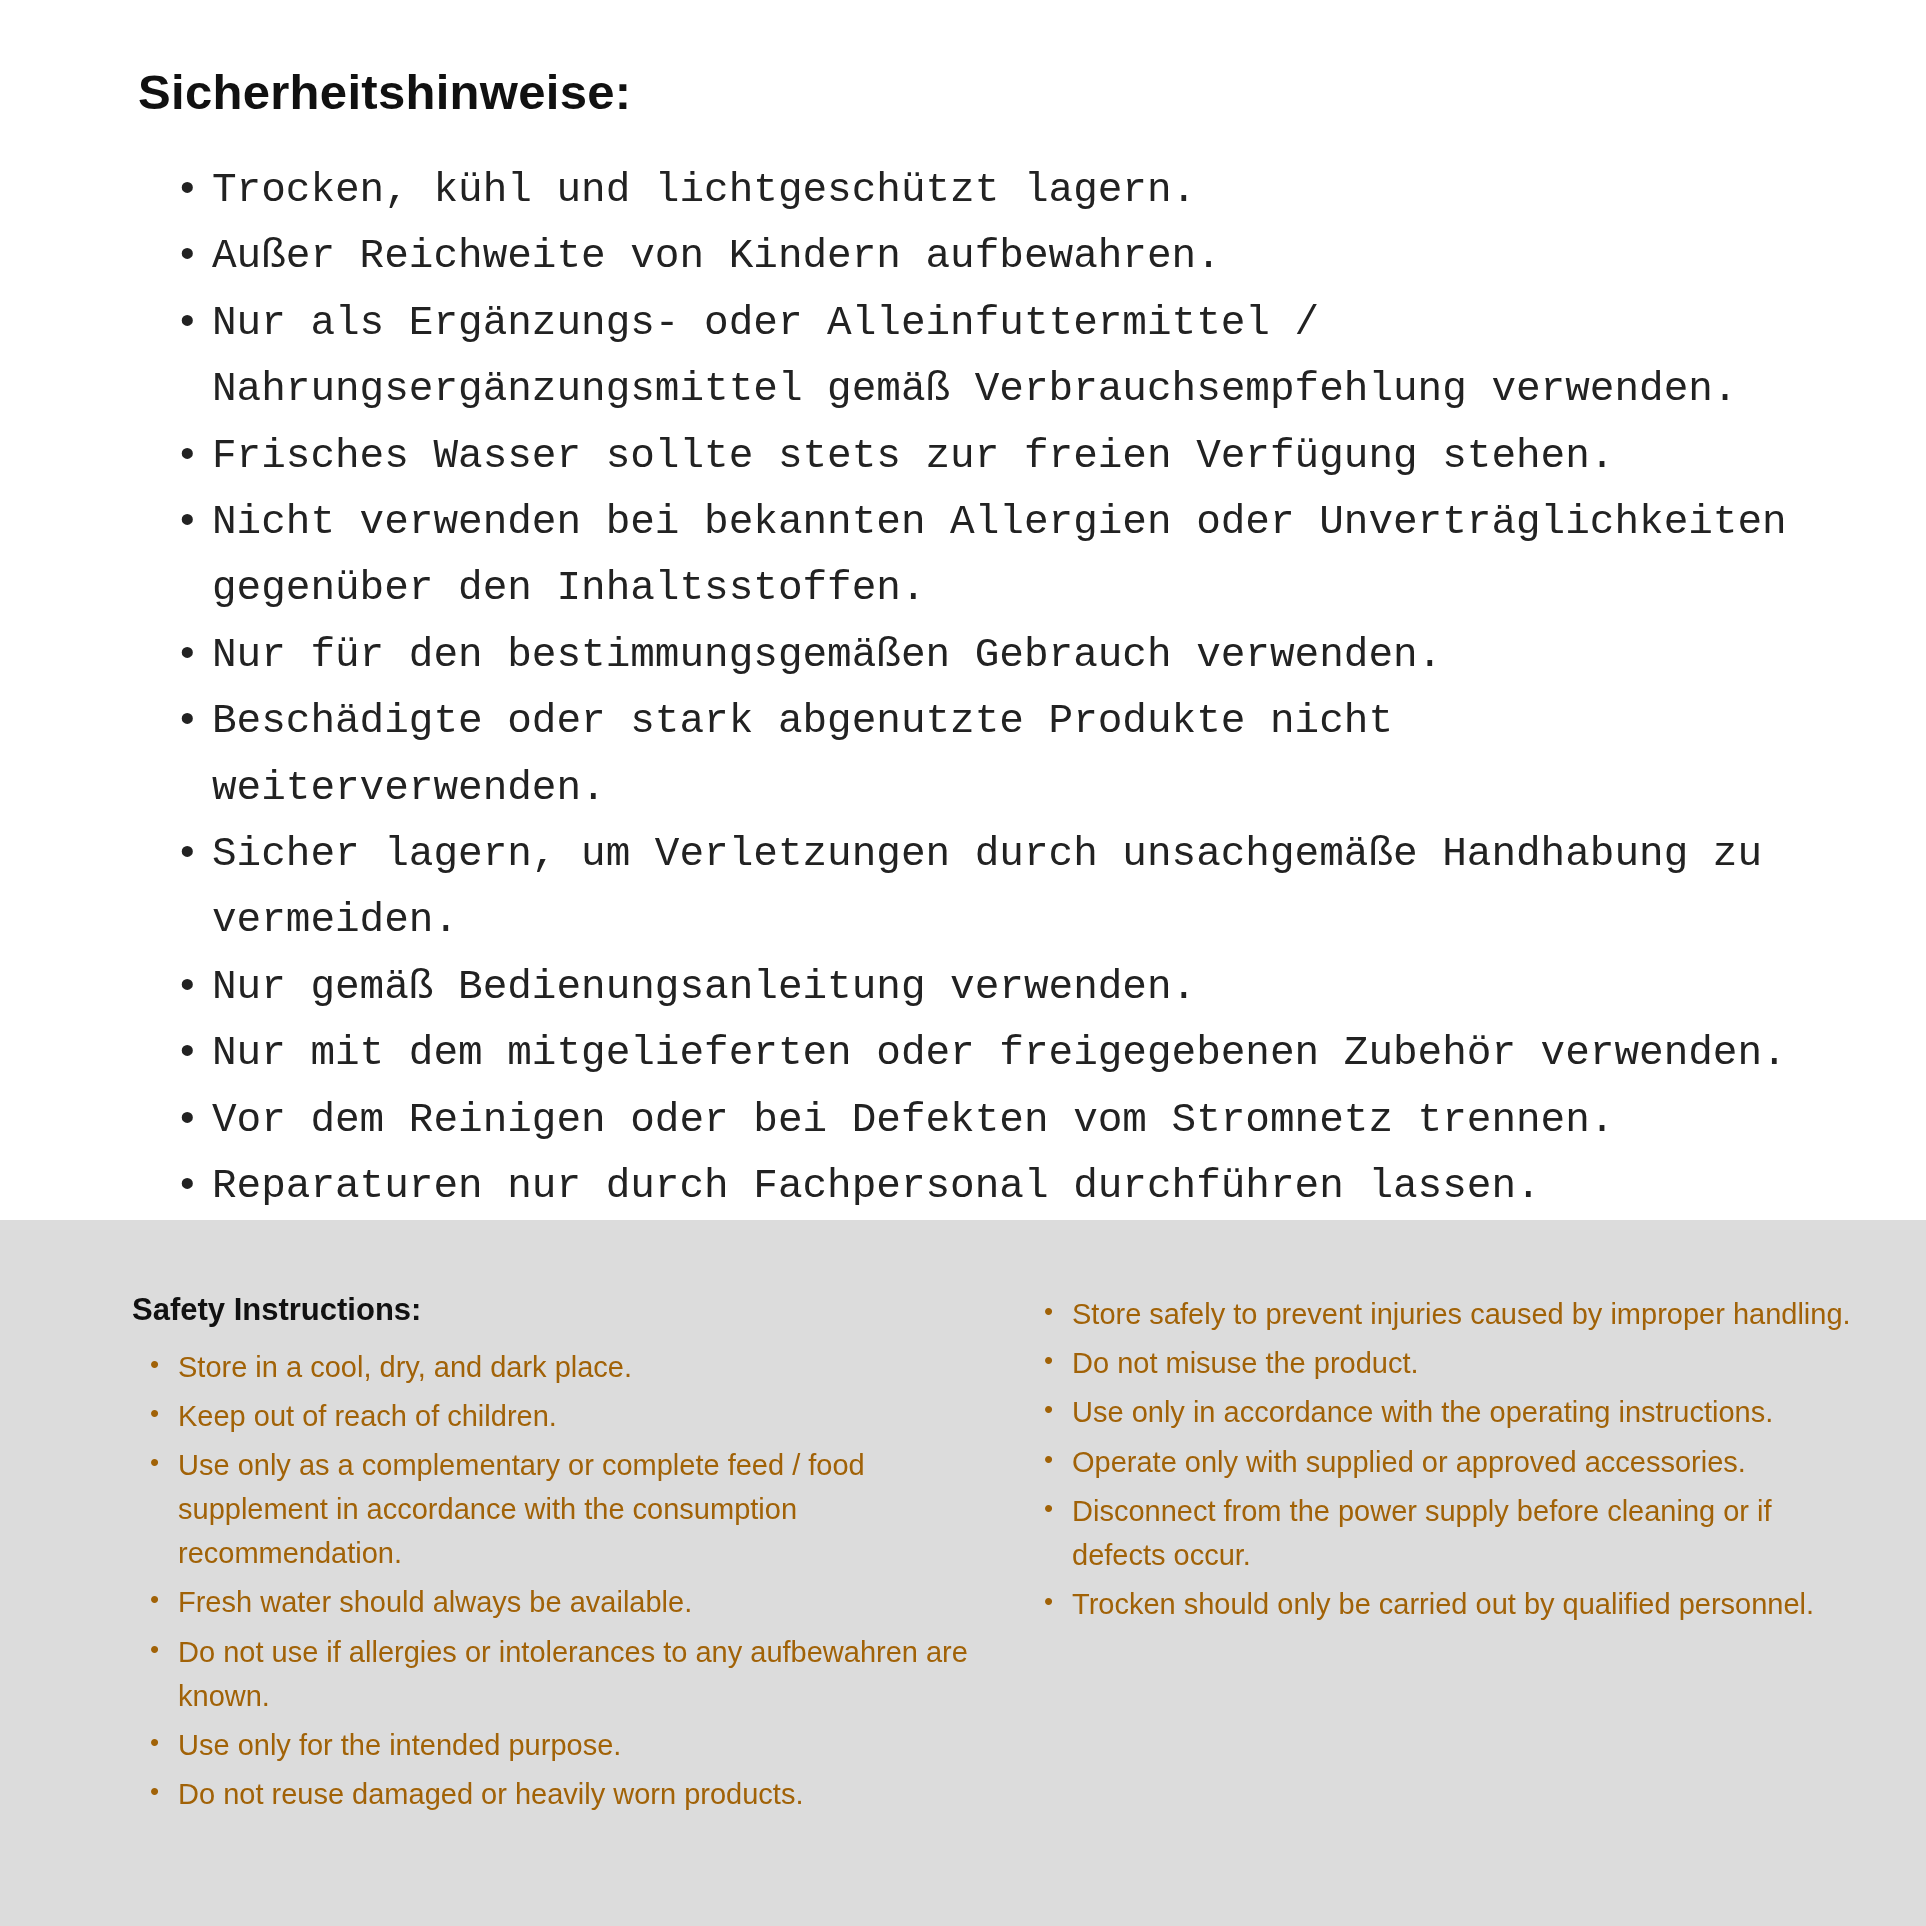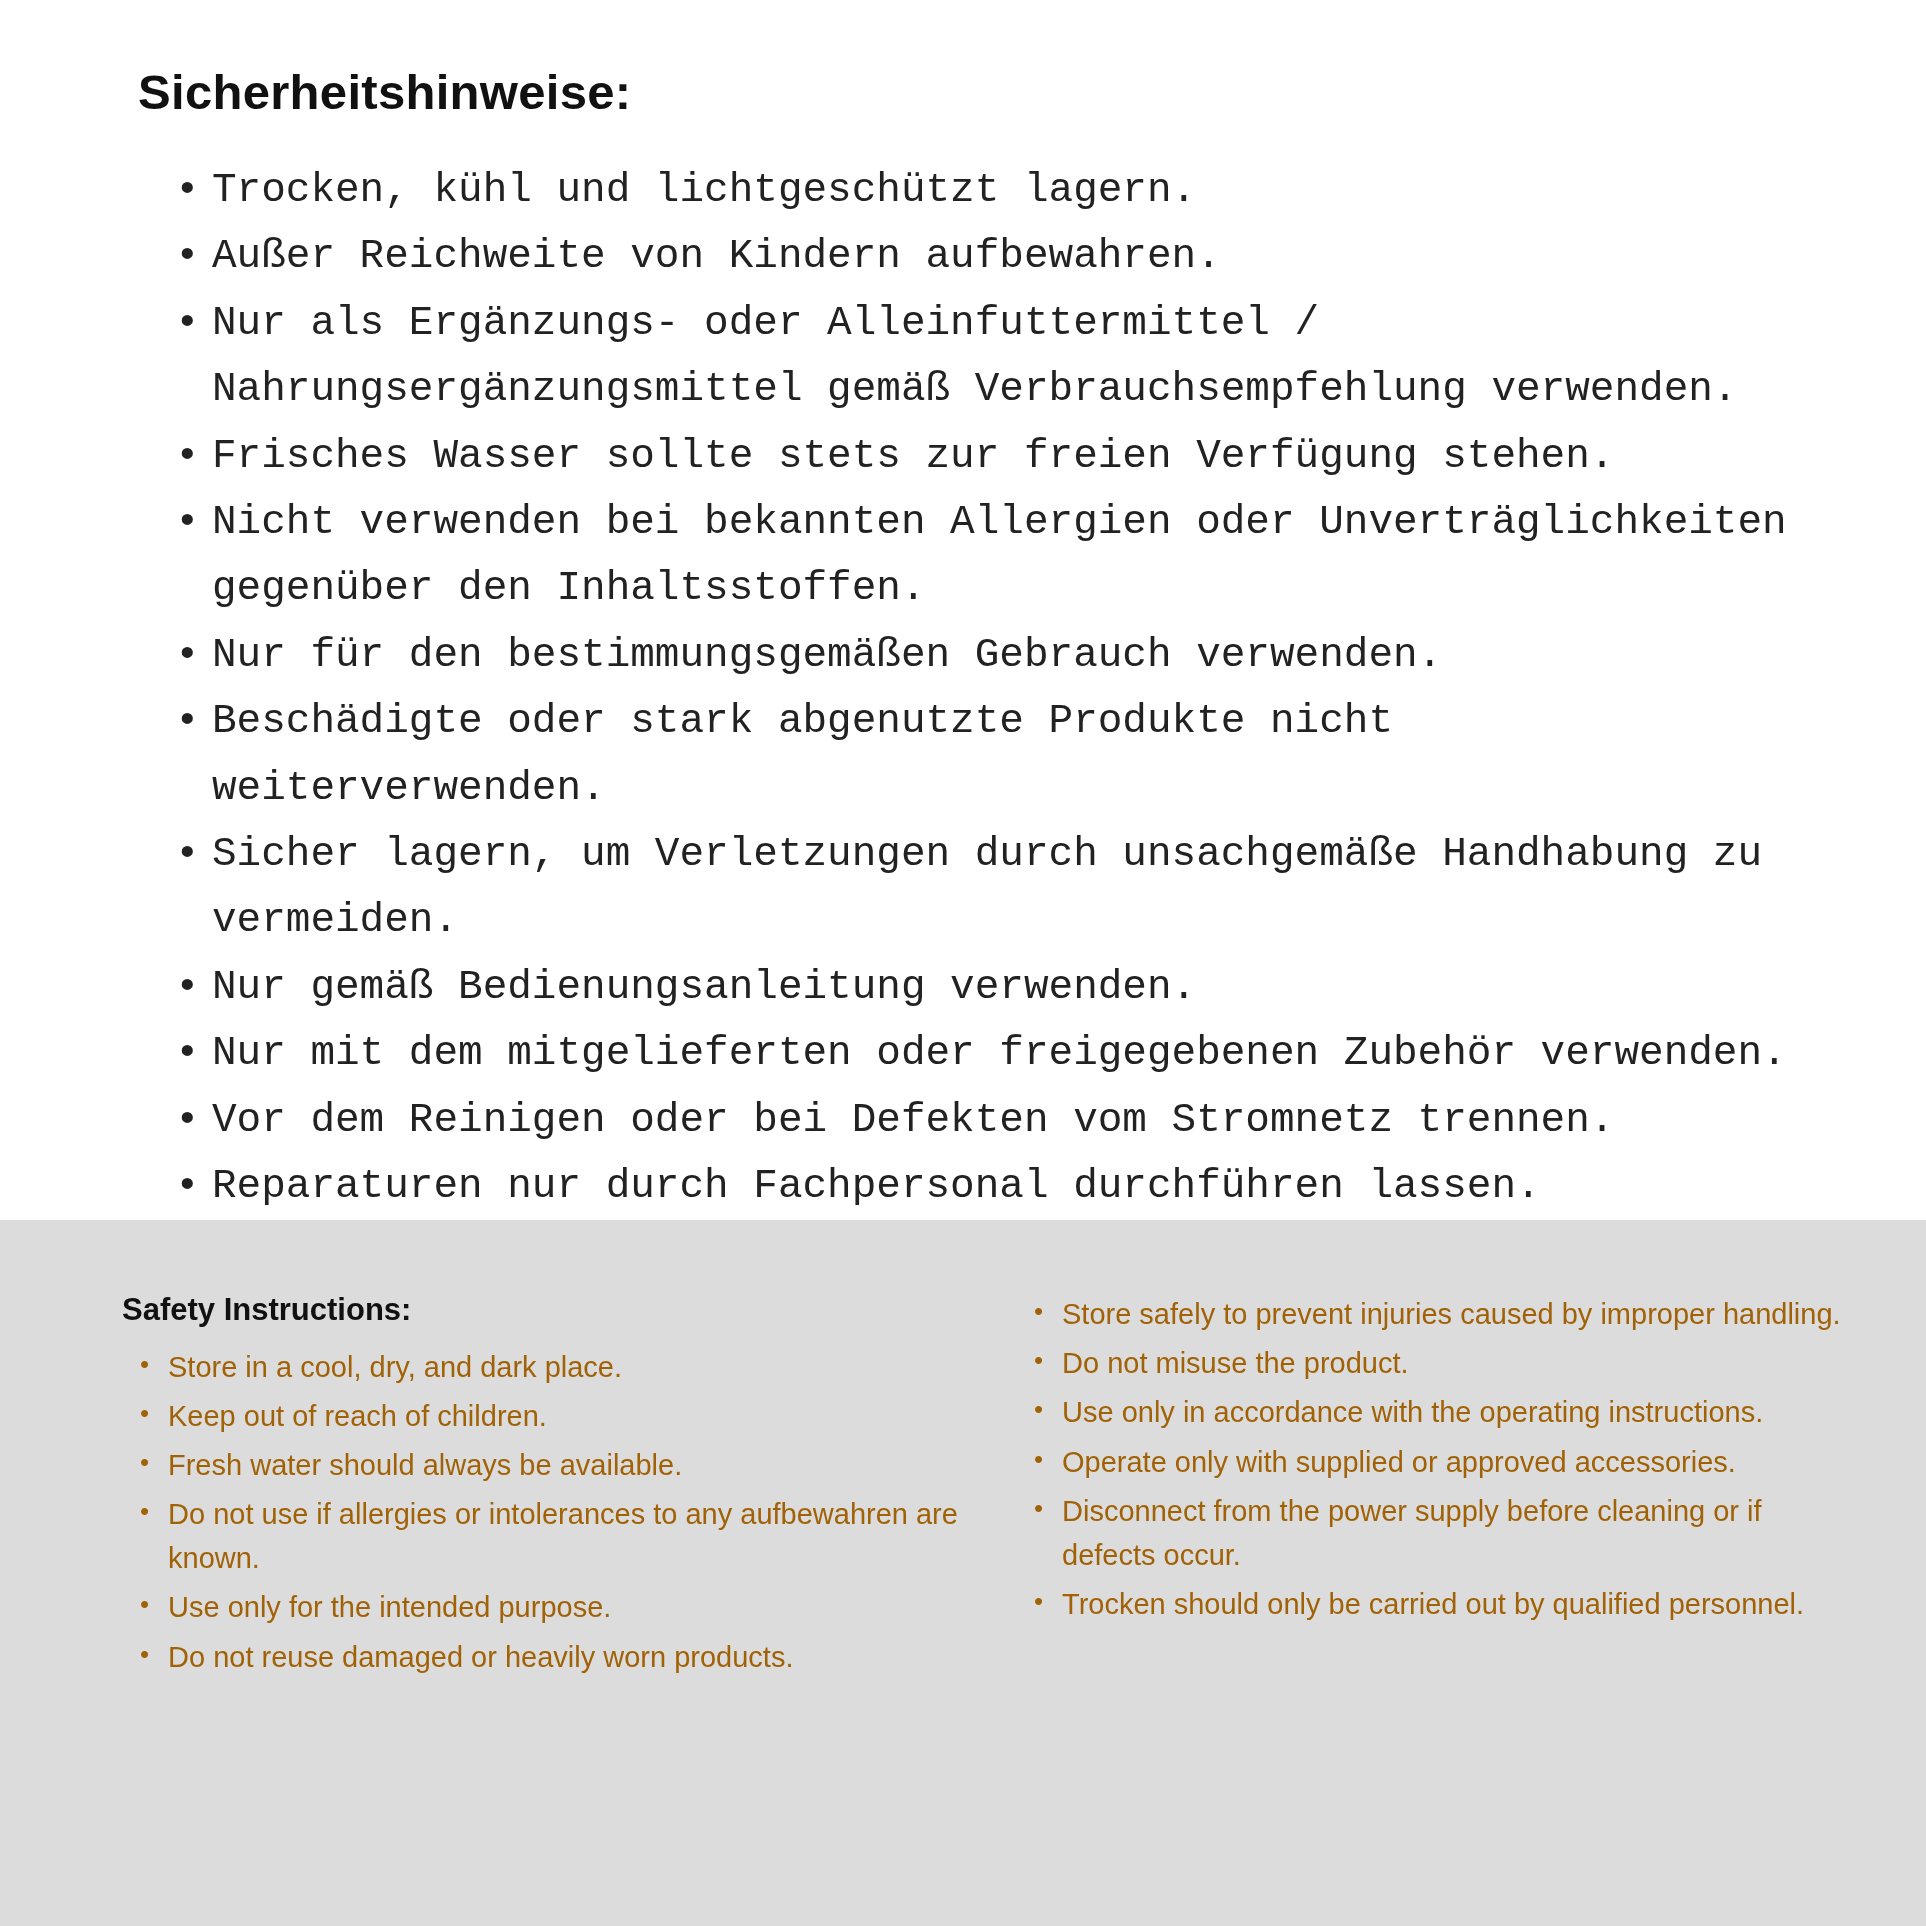--- a/index.html
+++ b/index.html
@@ -51,21 +51,20 @@
     top: 0;
   }
 
   
   .english-section {
     background: #dcdcdc;
     flex: 1;
     padding: 72px 83px 0 132px;
     display: flex;
     gap: 58px;
-    justify-content: flex-end;
   }
   .col-left { width: 854px; flex: 0 0 auto; }
   .col-right { width: 809px; flex: 0 0 auto; }
   .english-section h2 {
     font-size: 31px;
     font-weight: 700;
     color: #111111;
     margin-bottom: 16.7px;
   }
   .english-section ul {
@@ -110,20 +109,21 @@
       <li>Reparaturen nur durch Fachpersonal durchführen lassen.</li>
     </ul>
   </section>
 
   <section class="english-section">
     <div class="col-left">
       <h2>Safety Instructions:</h2>
       <ul>
         <li>Store in a cool, dry, and dark place.</li>
         <li>Keep out of reach of children.</li>
+        <li>Use only as a complementary or complete feed / food supplement in accordance with the consumption recommendation.</li>
         <li>Fresh water should always be available.</li>
         <li>Do not use if allergies or intolerances to any aufbewahren are known.</li>
         <li>Use only for the intended purpose.</li>
         <li>Do not reuse damaged or heavily worn products.</li>
       </ul>
     </div>
     <div class="col-right">
       <ul>
         <li>Store safely to prevent injuries caused by improper handling.</li>
         <li>Do not misuse the product.</li>

